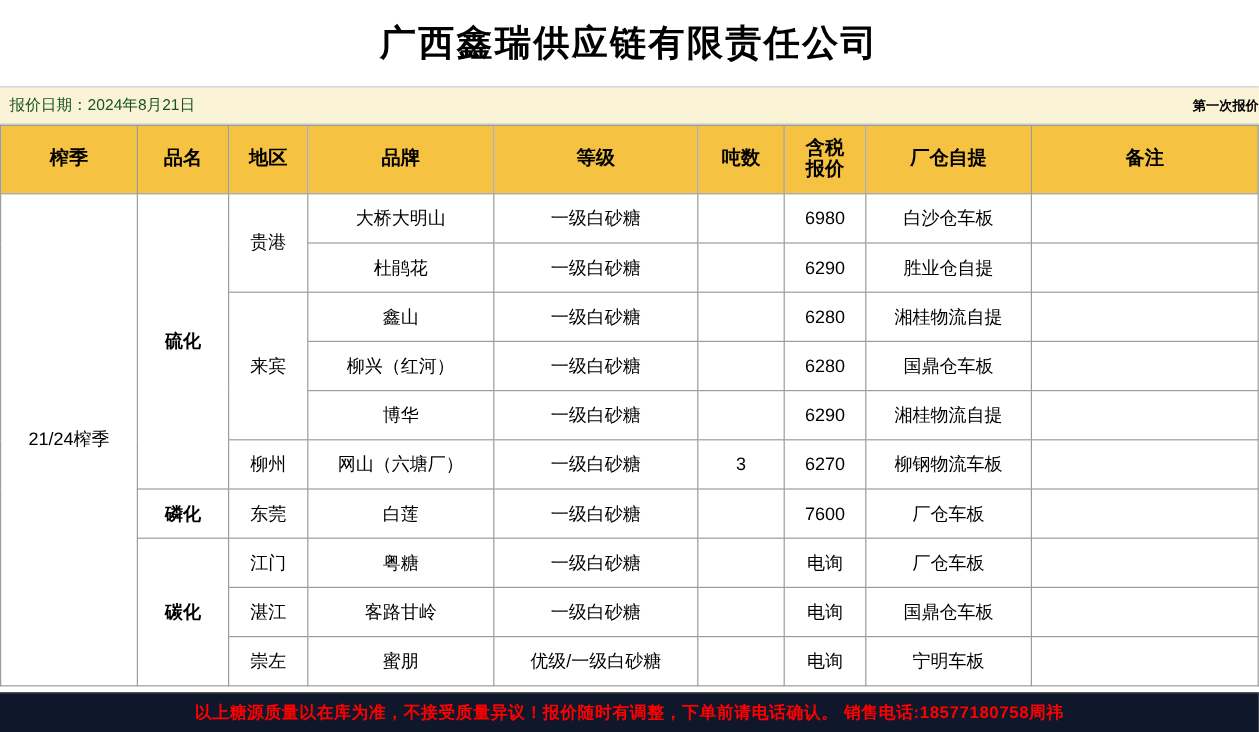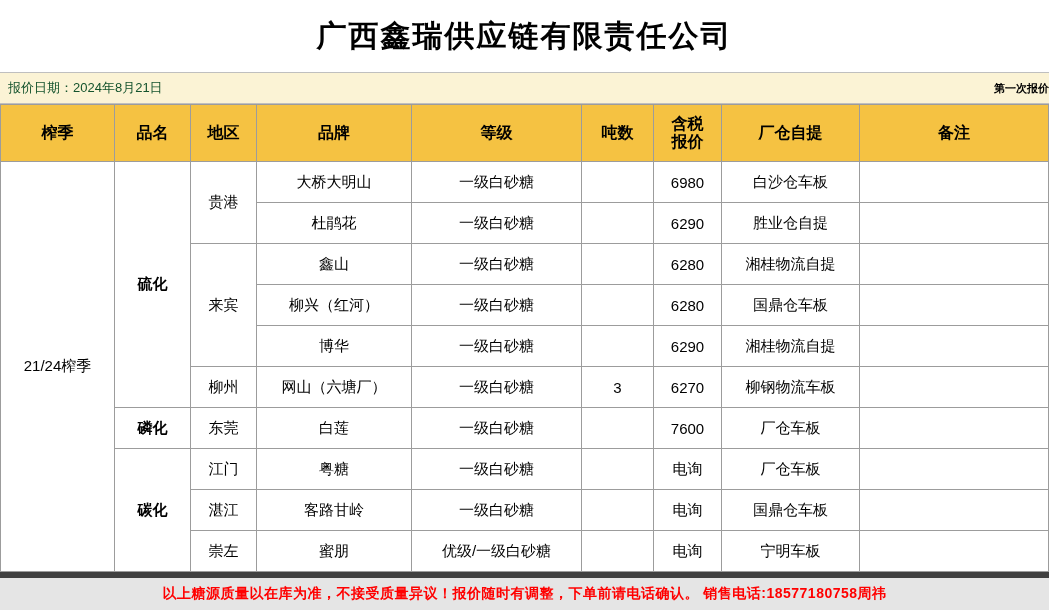--- a/index.html
+++ b/index.html
@@ -122,22 +122,22 @@
   }
   .footer {
     position: absolute;
     left: 0;
     right: 0;
     bottom: 0;
     height: 32px;
     display: flex;
     align-items: center;
     justify-content: center;
-    background: #e5e5e5;
-    border-top: 6px solid #404040;
+    background: #0f172a;
+    border-top: 1px solid #404040;
   }
   .footer-text {
     font-size: 14px;
     font-weight: bold;
     color: #ff0000;
     letter-spacing: 0.5px;
   }
   .col-season { width: 114px; }
   .col-process { width: 76px; }
   .col-region { width: 66px; }

